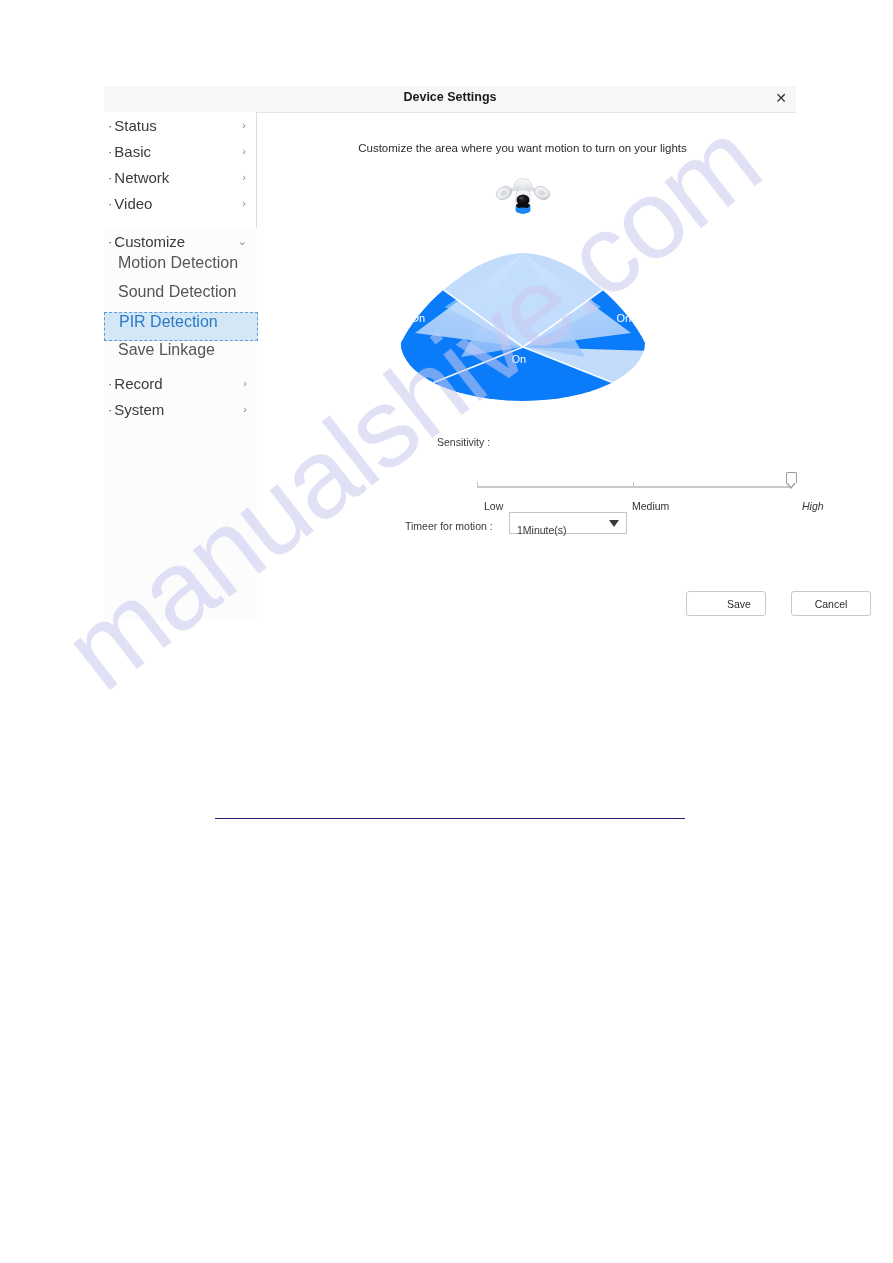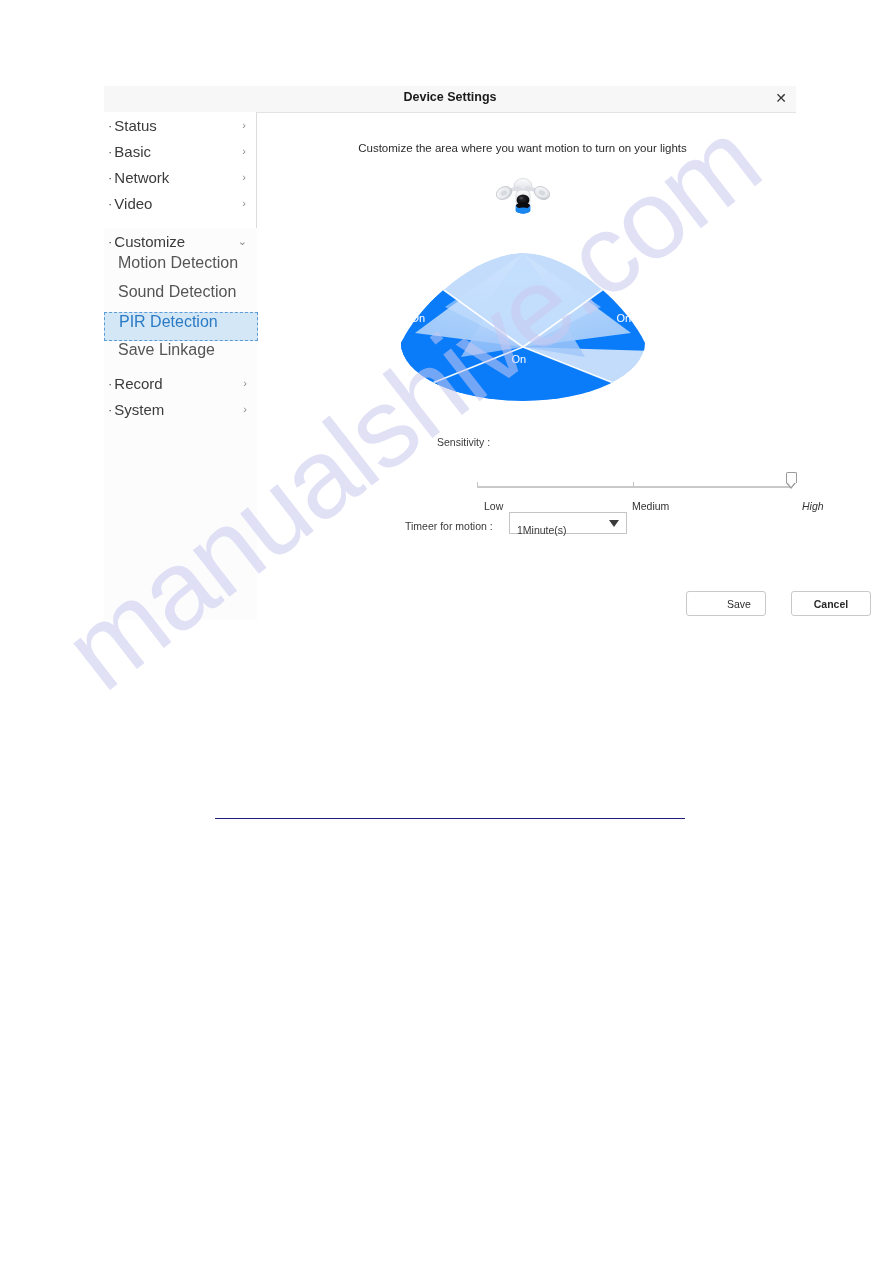--- a/index.html
+++ b/index.html
@@ -302,21 +302,21 @@
     border: 1px solid #c9c9c9;
     border-radius: 3px;
     background: #fff;
     font-size: 10.5px;
     color: #2b2b2b;
     cursor: pointer;
     font-family: "Liberation Sans", sans-serif;
     box-sizing: border-box;
   }
   .btn-save { left: 433px; padding-left: 32px; }
-  .btn-cancel { left: 538px; font-weight: bold; }
+  .btn-cancel { left: 538px; }
 
   
   .rule {
     position: absolute;
     left: 215px;
     top: 818px;
     width: 470px;
     height: 0;
     border-top: 1.4px solid #1f1f7a;
     z-index: 20;

